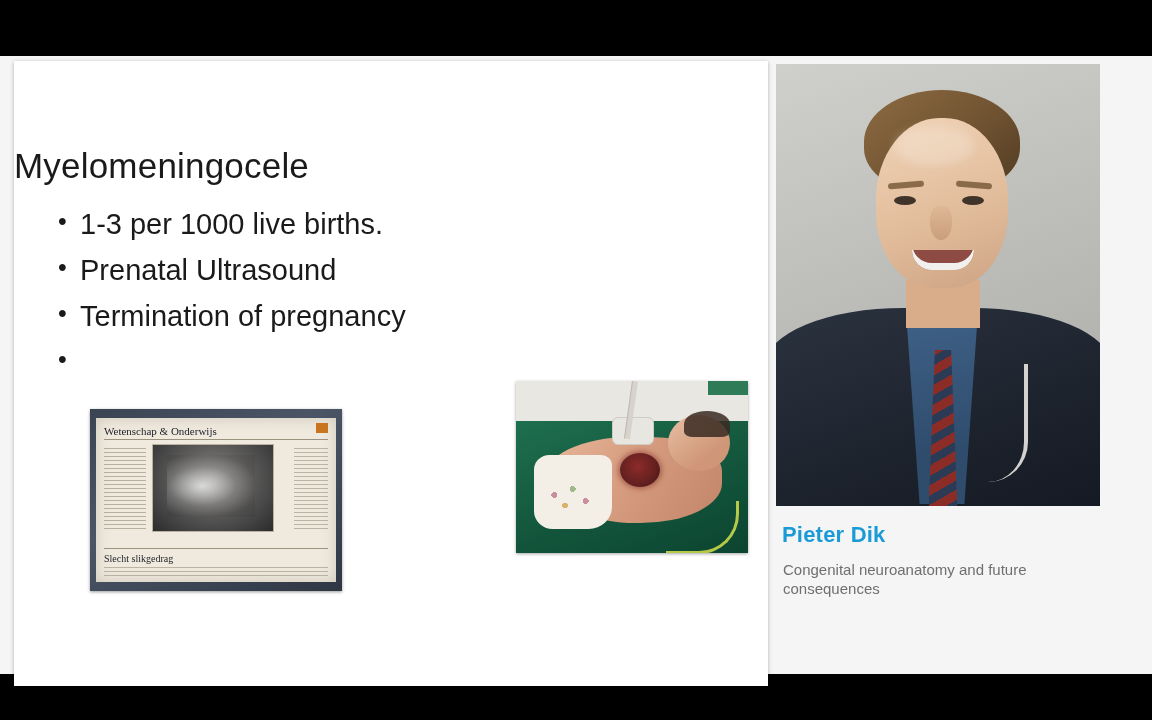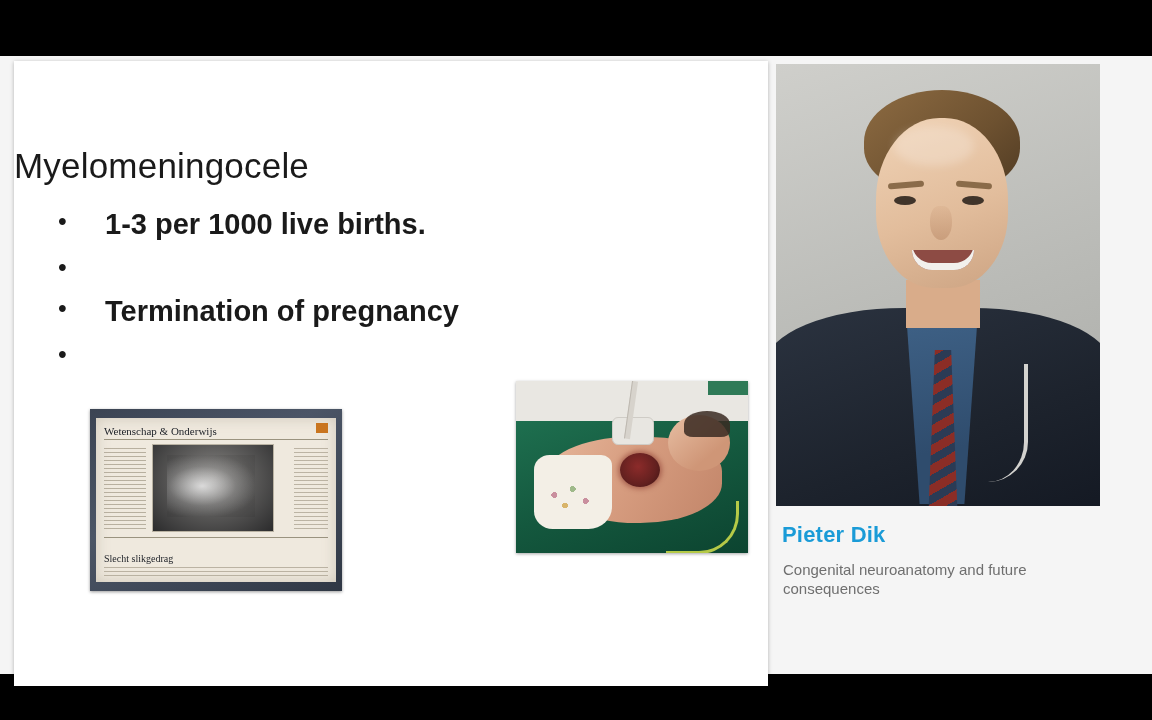--- a/index.html
+++ b/index.html
@@ -78,23 +78,22 @@
     width: 22px;
     font-size: 25px;
     color: #1a1a1a;
     line-height: 1.35;
     text-align: left;
     flex: 0 0 22px;
   }
   .bullet-text {
     font-size: 29px;
     color: #1a1a1a;
-    font-weight: 700;
+    font-weight: 400;
     line-height: 1.35;
-    margin-left: 25px;
   }
 
   
   .news-photo {
     position: absolute;
     left: 76px;
     top: 348px;
     width: 252px;
     height: 182px;
     background: linear-gradient(150deg,#3b4453 0%, #4b5566 40%, #2f3744 100%);
@@ -172,21 +171,21 @@
   }
   .news-sub {
     position: absolute;
     left: 8px;
     bottom: 18px;
     right: 8px;
     font-family: "Liberation Serif", serif;
     font-size: 10px;
     color: #23262c;
     border-top: 1px solid #9a937f;
-    padding-top: 15px;
+    padding-top: 4px;
   }
   .news-bottom-lines {
     position: absolute;
     left: 8px;
     bottom: 5px;
     right: 8px;
     height: 10px;
     background: repeating-linear-gradient(to bottom, #a59c8a 0px, #a59c8a 1px, transparent 1px, transparent 4px);
     opacity: 0.7;
   }
@@ -474,20 +473,21 @@
 
       <div class="slide-title">Myelomeningocele</div>
 
       <div class="bullets">
         <div class="bullet">
           <span class="bullet-dot">•</span>
           <span class="bullet-text">1-3 per 1000 live births.</span>
         </div>
         <div class="bullet">
           <span class="bullet-dot">•</span>
+          <span class="bullet-text">Prenatal Ultrasound</span>
         </div>
         <div class="bullet">
           <span class="bullet-dot">•</span>
           <span class="bullet-text">Termination of pregnancy</span>
         </div>
         <div class="bullet">
           <span class="bullet-dot">•</span>
         </div>
       </div>
 

